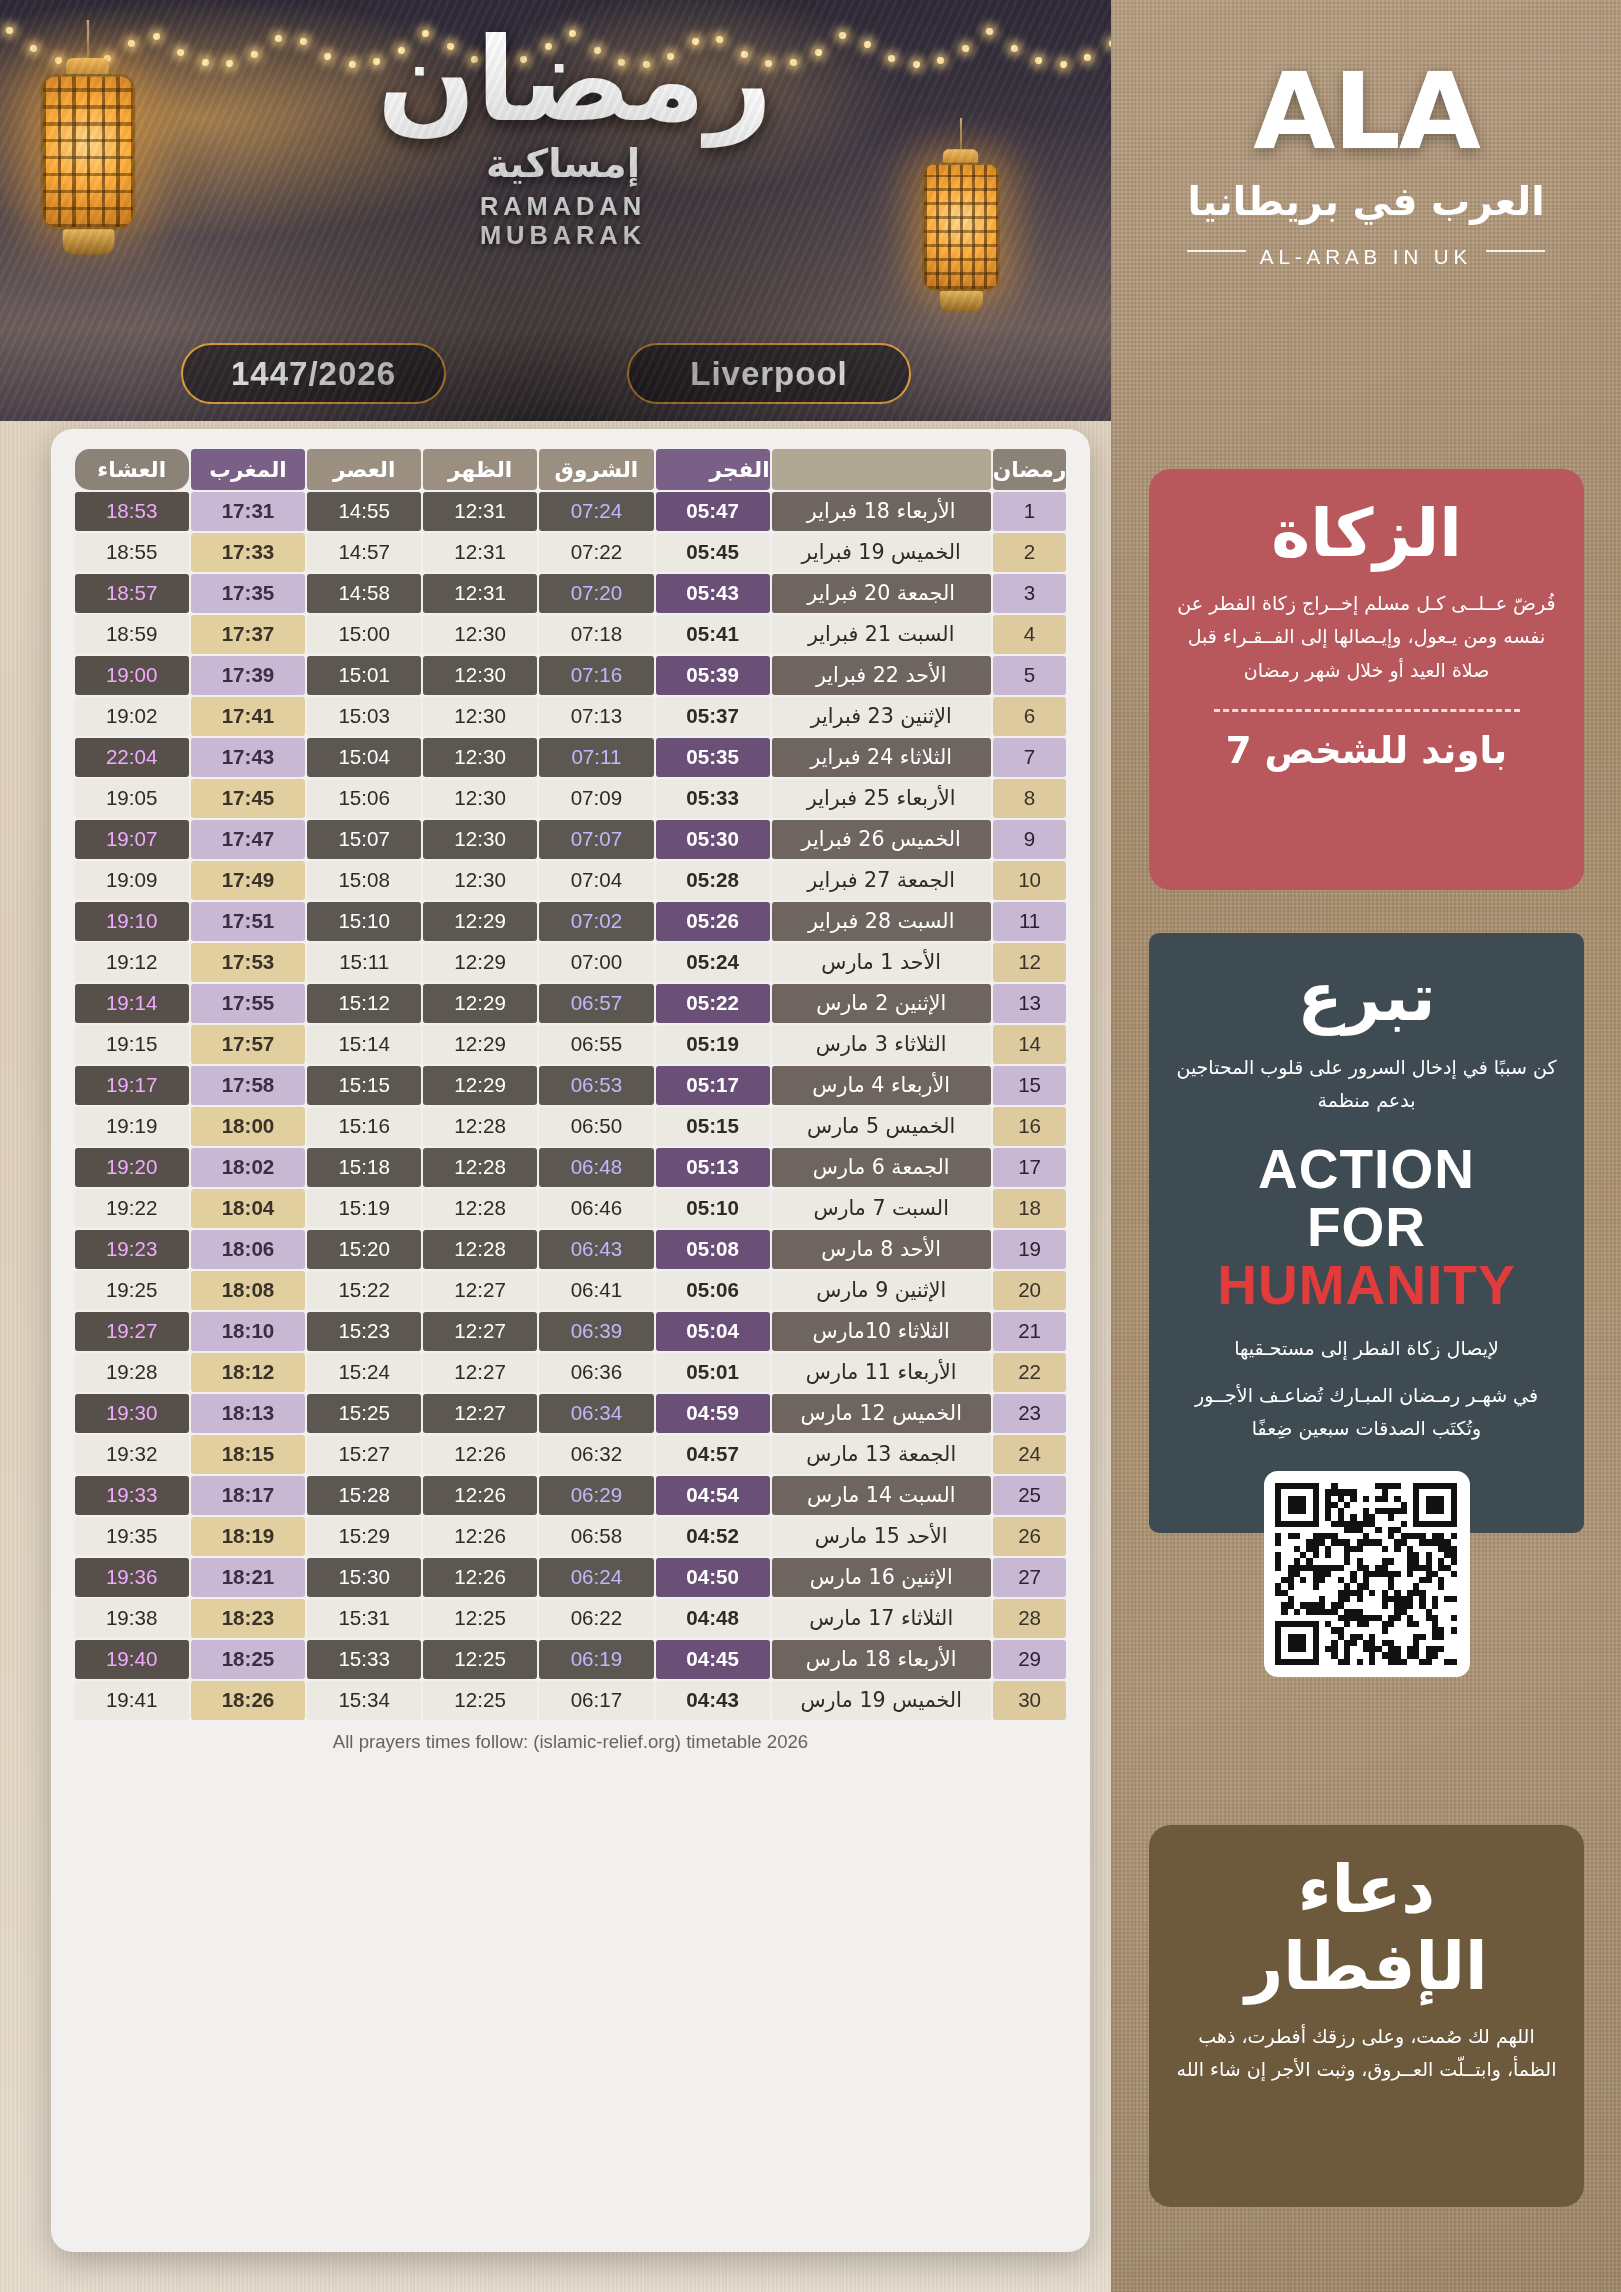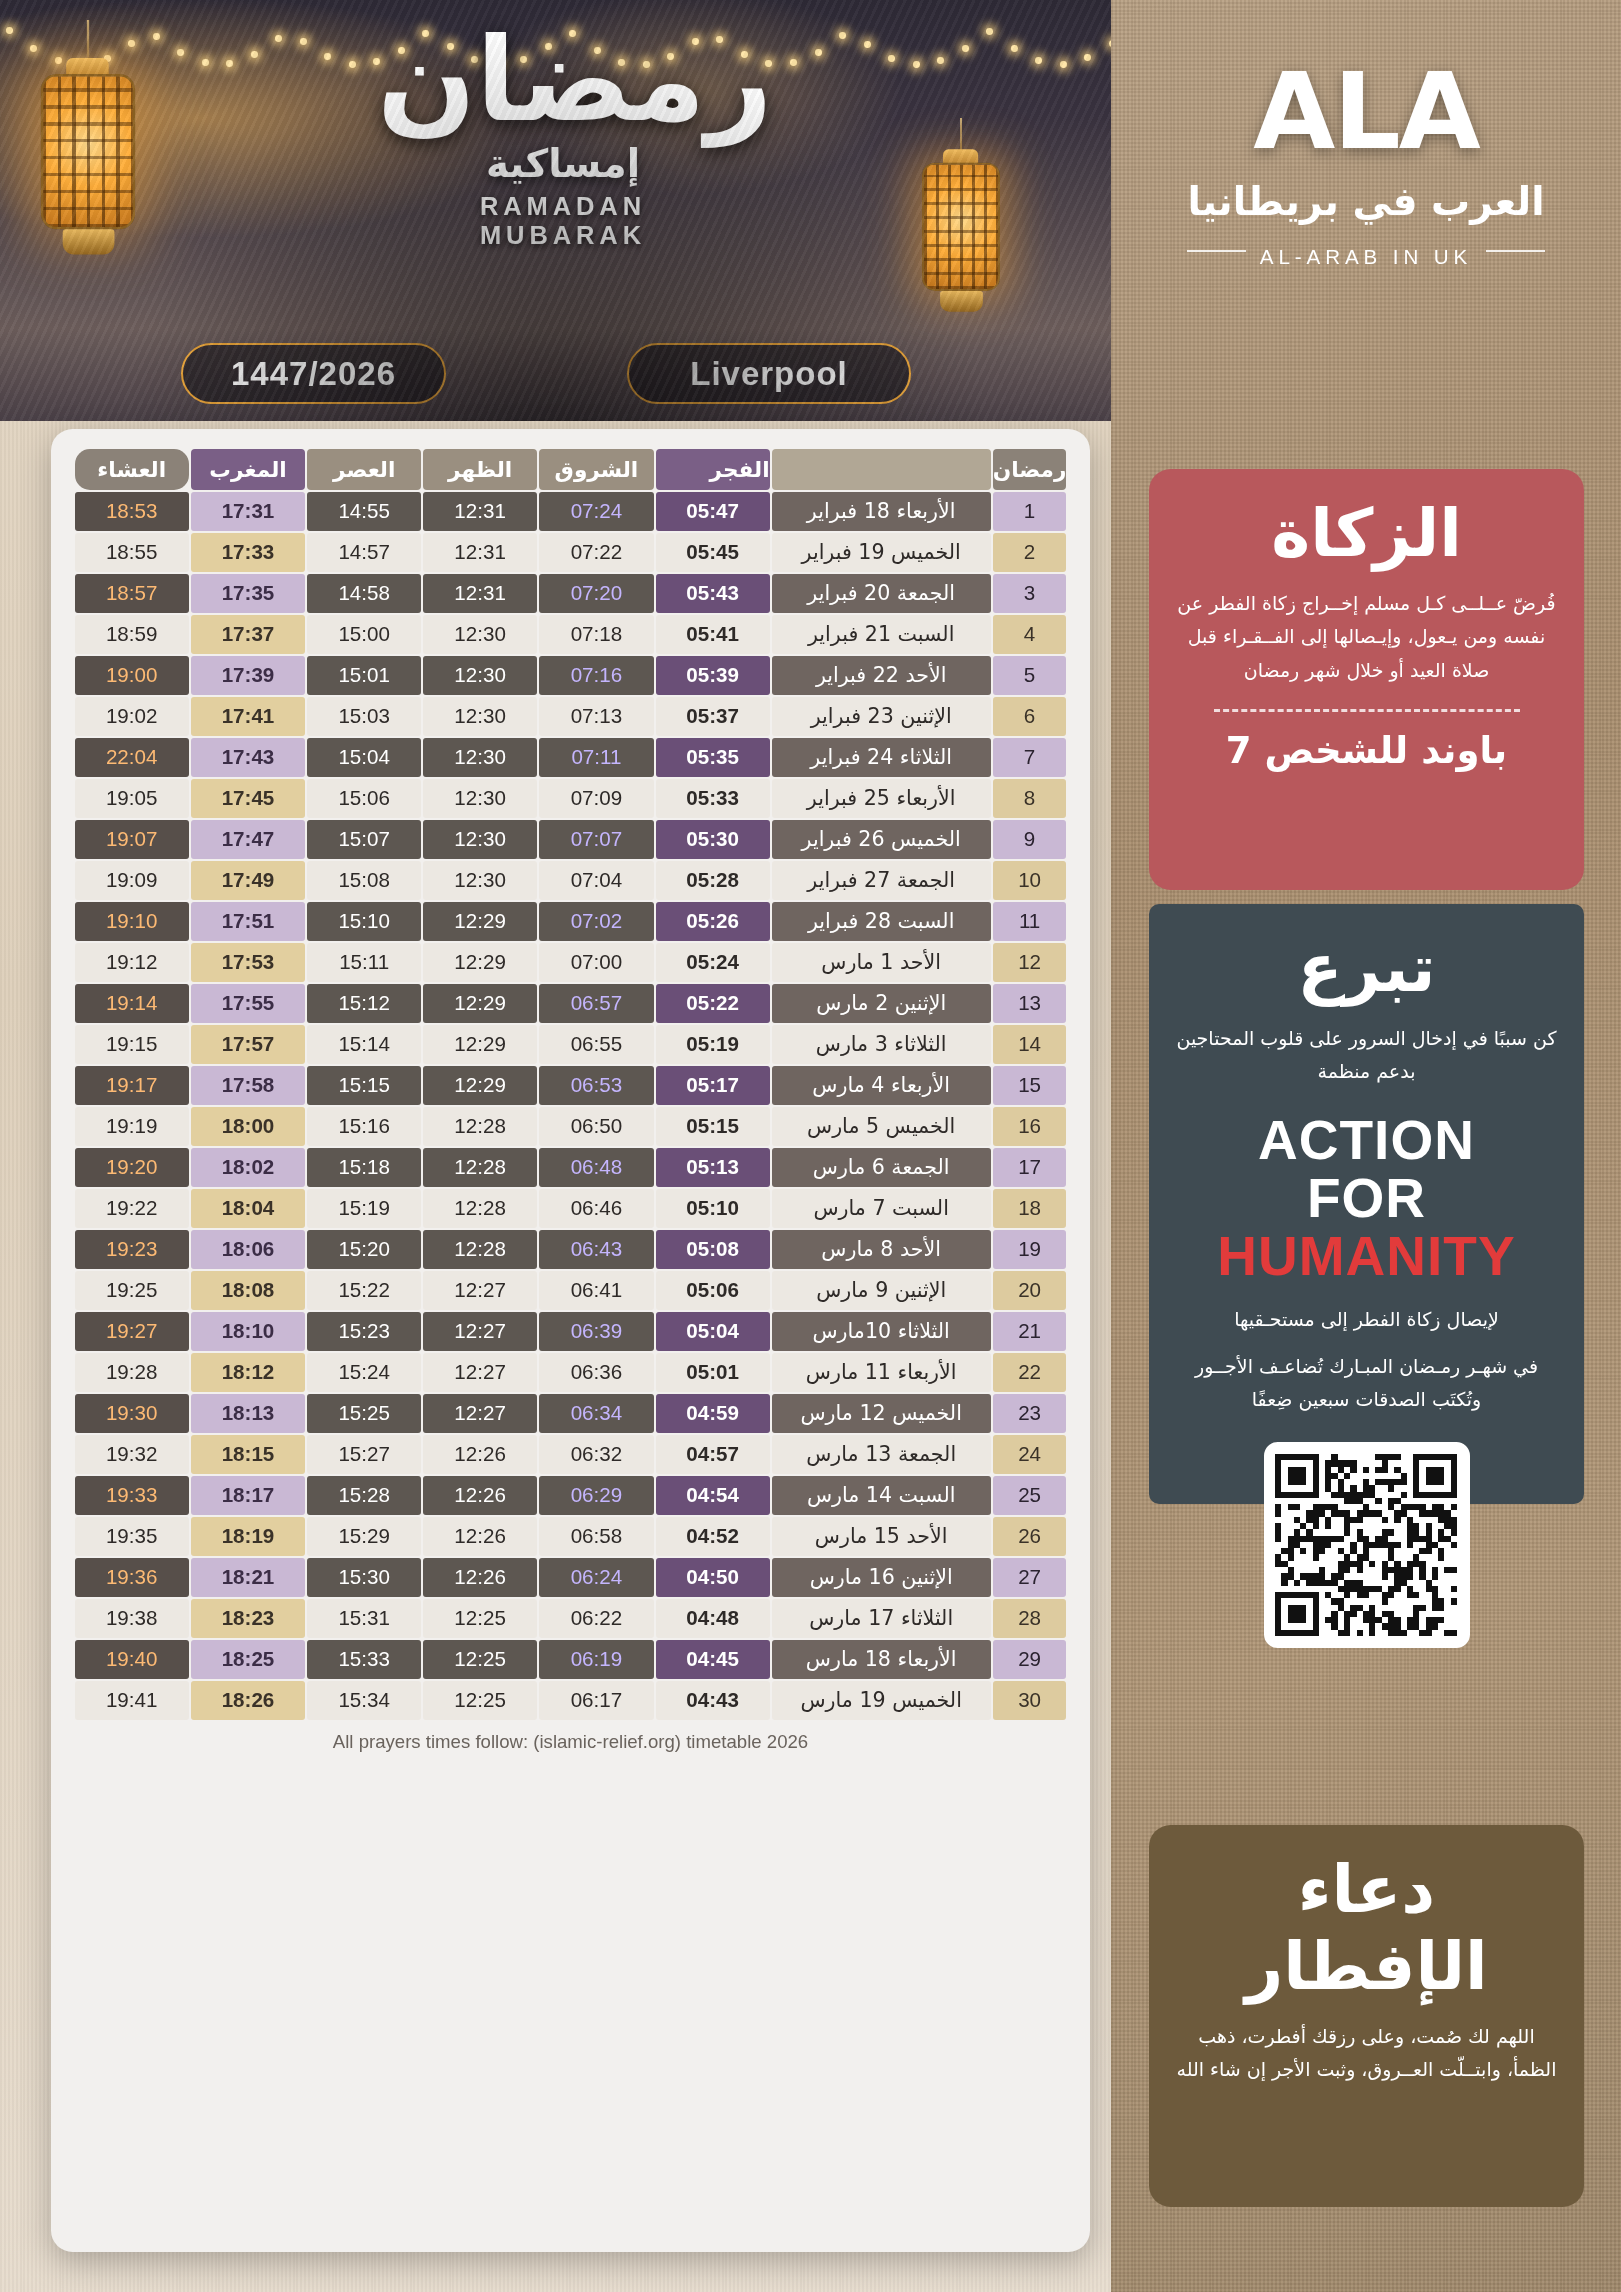--- a/index.html
+++ b/index.html
@@ -172,21 +172,21 @@
   tbody td.ar { font-family:"DejaVu Sans",sans-serif; font-size:20.6px; }
 
   
   tr.hi td.c-ram  { background:#c9b8d4; color:#2b2330; }
   tr.hi td.c-date { background:#6f6560; color:#ffffff; }
   tr.hi td.c-fajr { background:#6a4f77; color:#ffffff; font-weight:bold; }
   tr.hi td.c-shur { background:#5d5751; color:#c4b5fd; }
   tr.hi td.c-dhuh { background:#5d5751; color:#ffffff; }
   tr.hi td.c-asr  { background:#5d5751; color:#ffffff; }
   tr.hi td.c-mag  { background:#c9b8d4; color:#3b2d46; font-weight:bold; }
-  tr.hi td.c-isha { background:#574f4a; color:#fdba74; }
+  tr.hi td.c-isha { background:#574f4a; color:#f0abfc; }
 
   
   tr.lo td.c-ram  { background:#ddcb9f; color:#3a3228; }
   tr.lo td.c-date { background:#ece8e2; color:#2e2a28; }
   tr.lo td.c-fajr { background:#ece8e2; color:#2e2a28; font-weight:bold; }
   tr.lo td.c-shur { background:#ece8e2; }
   tr.lo td.c-dhuh { background:#ece8e2; }
   tr.lo td.c-asr  { background:#ece8e2; }
   tr.lo td.c-mag  { background:#e2cf9f; color:#3a3228; font-weight:bold; }
   tr.lo td.c-isha { background:#ece8e2; }
@@ -203,21 +203,21 @@
   .panel {
     position:absolute;
     right:37px;
     width:435px;
     border-radius:21.6px;
     color:#fff;
     text-align:center;
     padding:25.5px 25.5px 29px 25.5px;
   }
   #panel-zakat { top:469px; height:421px; background:#b8585c; }
-  #panel-donate{ top:904px; height:600px; background:#3f4b52;border-radius:10px; }
+  #panel-donate{ top:933px; height:600px; background:#3f4b52;border-radius:10px; }
   #panel-dua   { top:1825px; height:382px; background:#6d5a3c; }
 
   .panel h2 { font-size:66px; font-weight:bold; margin-bottom:15.7px; letter-spacing:1px; }
   .panel p { font-size:19px; line-height:1.75; }
   .dashed {
     border-top:3.9px dashed rgba(255,255,255,0.8);
     margin:21.6px 39px 17.6px 39px;
   }
   .zakat-amount { font-size:37px; font-weight:bold; }
 

